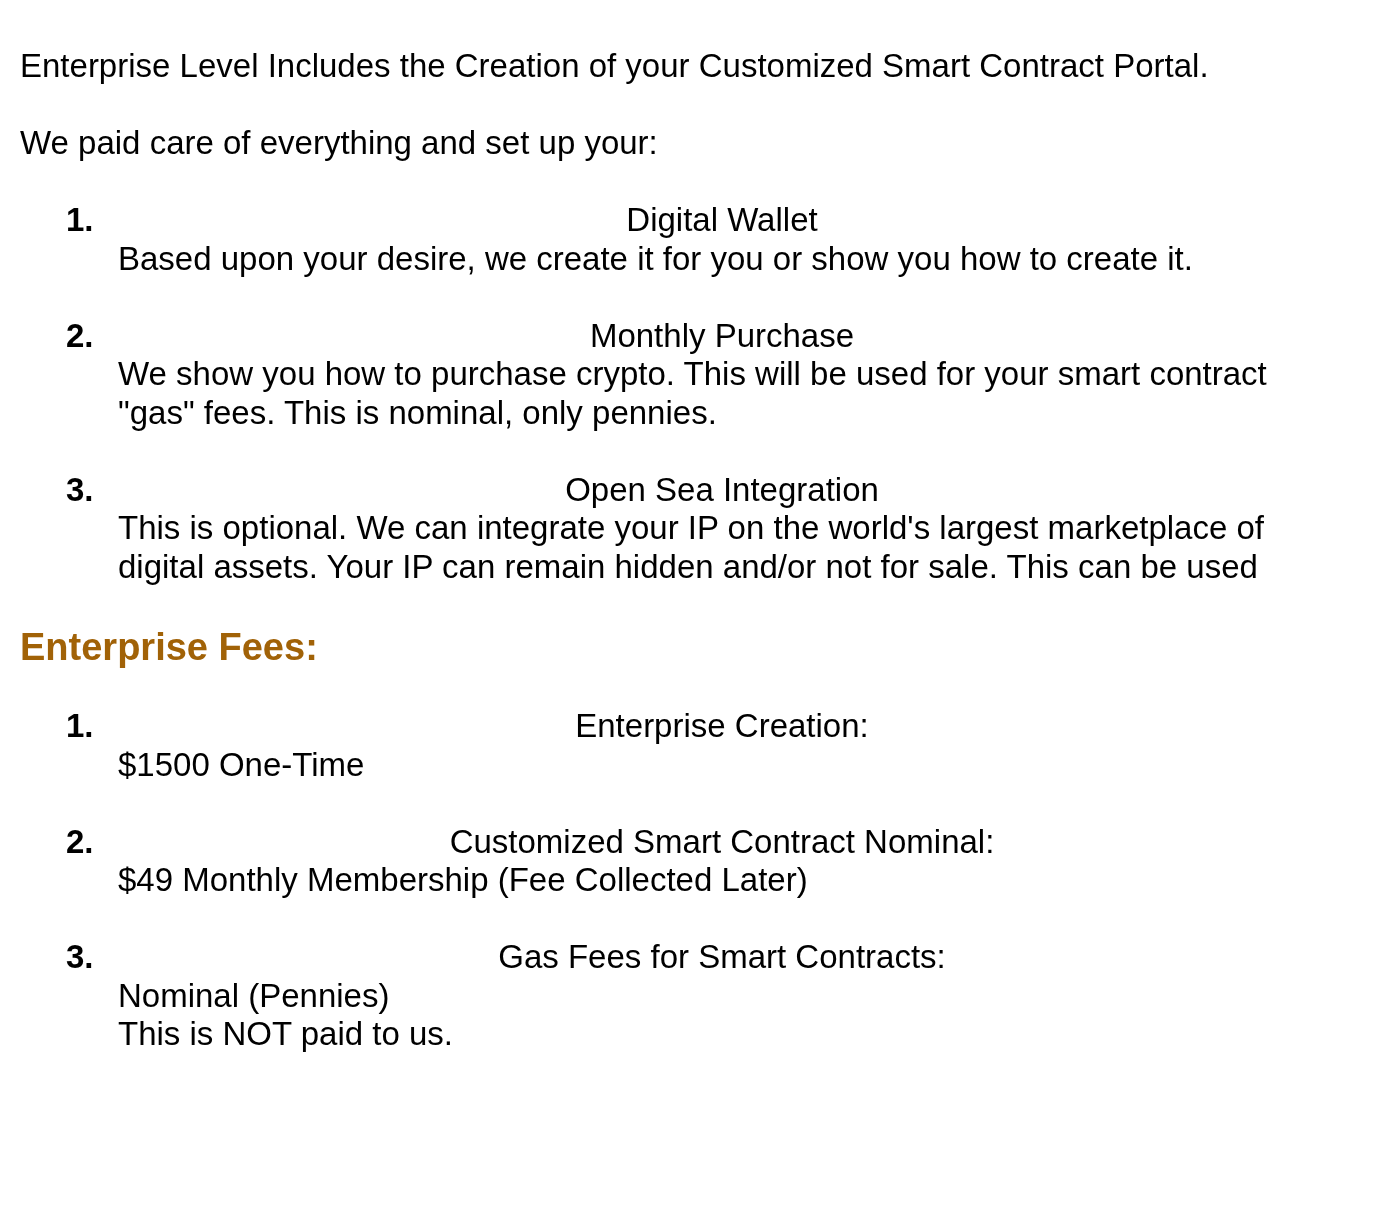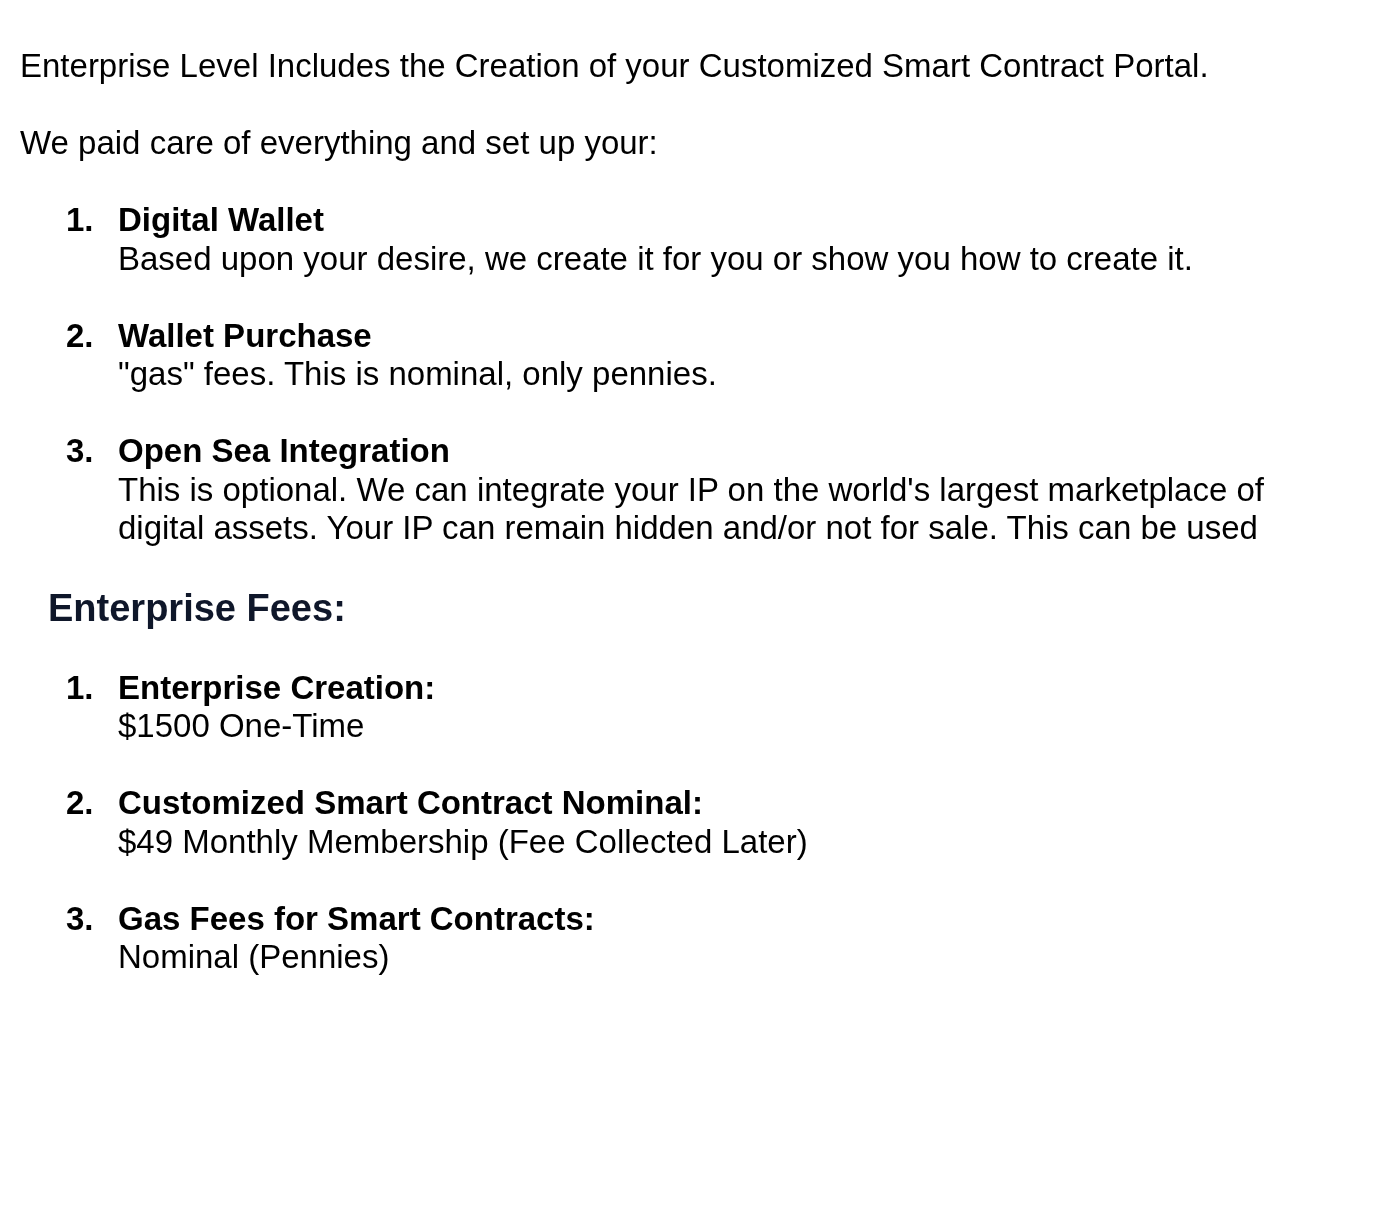--- a/index.html
+++ b/index.html
@@ -21,21 +21,21 @@
     position: relative;
     padding-left: 98px;
     margin: 0 0 38.5px 0;
   }
   .num {
     position: absolute;
     left: 46px;
     top: 0;
     font-weight: bold;
   }
-  .item-title { font-weight: bold; }
+  .item-title { font-weight: normal; text-align: center; }
   .fees-heading {
     font-size: 38px;
     line-height: 44px;
     font-weight: bold;
     color: #ff0000;
     margin: 0 0 38.5px 0;
   }
 </style>
 </head>
 <body>
@@ -44,42 +44,44 @@
 <p class="para">We paid care of everything and set up your:</p>
 
 <div class="list">
   <div class="item">
     <span class="num">1.</span>
     <div class="item-title">Digital Wallet</div>
     <div class="item-line">Based upon your desire, we create it for you or show you how to create it.</div>
   </div>
   <div class="item">
     <span class="num">2.</span>
-    <div class="item-title">Wallet Purchase</div>
+    <div class="item-title">Monthly Purchase</div>
+    <div class="item-line">We show you how to purchase crypto. This will be used for your smart contract</div>
     <div class="item-line">"gas" fees. This is nominal, only pennies.</div>
   </div>
   <div class="item">
     <span class="num">3.</span>
     <div class="item-title">Open Sea Integration</div>
     <div class="item-line">This is optional. We can integrate your IP on the world's largest marketplace of</div>
     <div class="item-line">digital assets. Your IP can remain hidden and/or not for sale. This can be used</div>
   </div>
 </div>
 
-<h2 class="fees-heading" style="color: #0f172a; margin-left: 28px;">Enterprise Fees:</h2>
+<h2 class="fees-heading" style="color: #a16207;">Enterprise Fees:</h2>
 
 <div class="list">
   <div class="item">
     <span class="num">1.</span>
     <div class="item-title">Enterprise Creation:</div>
     <div class="item-line">$1500 One-Time</div>
   </div>
   <div class="item">
     <span class="num">2.</span>
     <div class="item-title">Customized Smart Contract Nominal:</div>
     <div class="item-line">$49 Monthly Membership (Fee Collected Later)</div>
   </div>
   <div class="item">
     <span class="num">3.</span>
     <div class="item-title">Gas Fees for Smart Contracts:</div>
     <div class="item-line">Nominal (Pennies)</div>
+    <div class="item-line">This is NOT paid to us.</div>
   </div>
 </div>
 
 </body></html>

